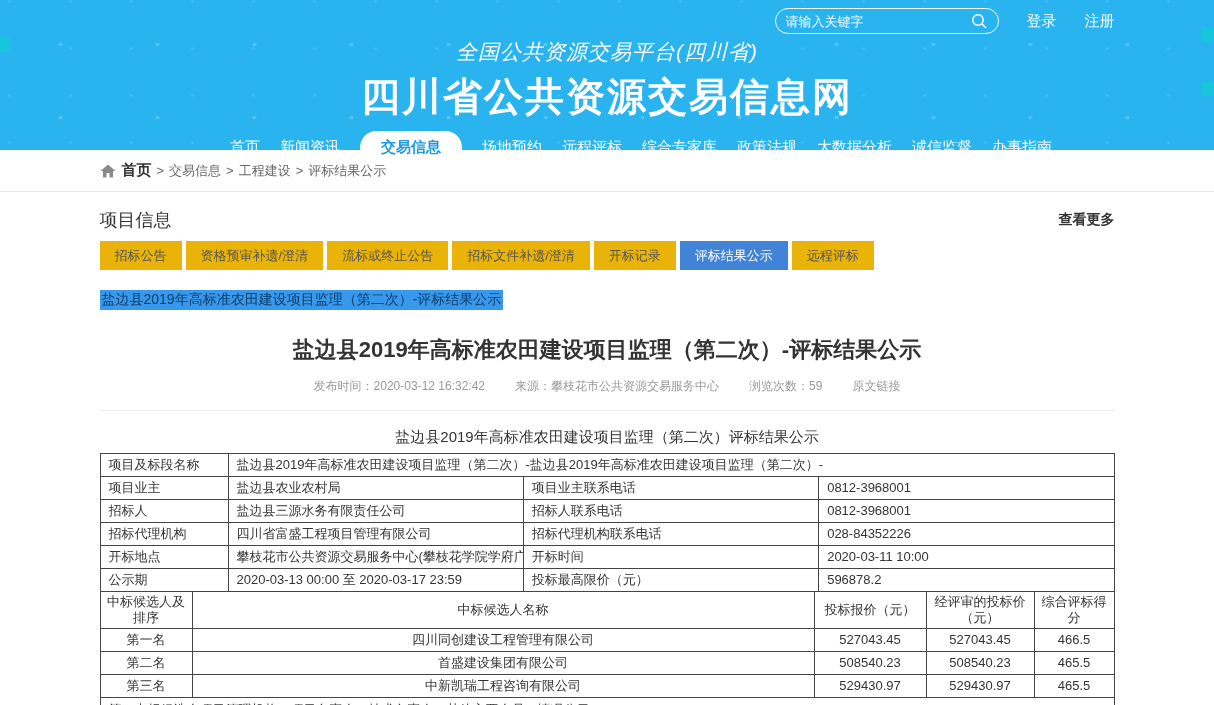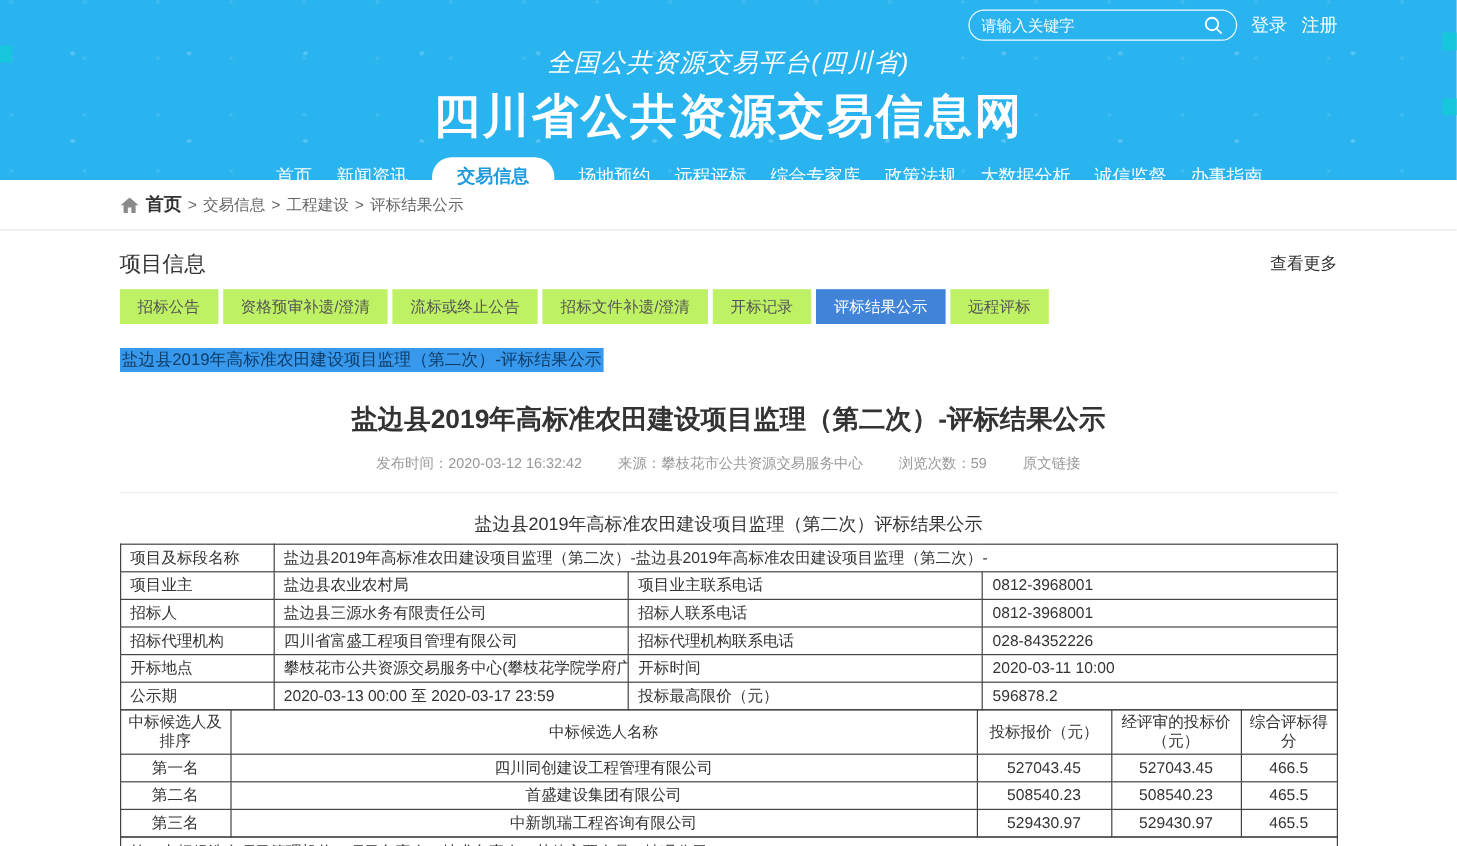--- a/index.html
+++ b/index.html
@@ -12,21 +12,21 @@
       radial-gradient(rgba(255,255,255,0.22) 1.5px, transparent 2.5px),
       radial-gradient(rgba(255,255,255,0.12) 1px, transparent 2px);
     background-size: 97px 73px, 61px 47px;
     background-position: 12px 8px, 40px 25px; }
   .decor { position:absolute; background:#16c6da; }
   .d1 { left:0; top:38px; width:10px; height:14px; }
   .d2 { right:0; top:27px; width:12px; height:15px; }
   .d3 { right:0; top:82px; width:12px; height:14px; }
   .header-inner { width:1015px; margin:0 auto; position:relative; }
   .top-row { display:flex; justify-content:flex-end; align-items:center;
-    padding-top:8px; gap:12px; height:34px; }
+    padding-top:8px; gap:28px; height:34px; }
   .search-box { display:flex; align-items:center; width:224px; height:26px;
     border:1px solid rgba(255,255,255,0.95); border-radius:14px; padding:0 10px; }
   .search-box input { flex:1; background:transparent; border:0; outline:0;
     color:#fff; font-size:13px; }
   .search-box input::placeholder { color:#fff; opacity:.95; }
   .auth-link { color:#fff; font-size:15px; text-decoration:none; cursor:pointer; }
   .titles { text-align:center; color:#fff; margin-top:4px; }
   .platform-title { font-size:21px; letter-spacing:1px;font-style:italic; }
   .site-title { font-size:39px; font-weight:bold; margin-top:4px; letter-spacing:2px;font-family:Liberation Mono, monospace; }
   .nav { display:flex; justify-content:space-between; align-items:center;
@@ -42,24 +42,24 @@
   .crumb-home-icon { margin-right:6px; display:flex; }
   .crumb-home { font-size:15px; font-weight:bold; color:#333; cursor:pointer; }
   .crumb-sep { margin:0 5px; color:#666; }
   .crumb { color:#666; cursor:pointer; }
 
   
   .content { width:1015px; margin:0 auto; }
   .section-head { display:flex; justify-content:space-between; align-items:center;
     margin-top:16px;gap:32px; }
   .section-title { font-size:18px; color:#333; font-weight:normal; }
-  .more-link { font-size:14px; color:#333; cursor:pointer; }
+  .more-link { font-size:14px; color:#333; cursor:pointer;font-weight:bold; }
 
   .tabs { display:flex; gap:4px; margin-top:9px; }
-  .tab { background:#bef264; color:#555; font-size:13px; padding:0 15px;
+  .tab { background:#eab308; color:#555; font-size:13px; padding:0 15px;
     line-height:29px; height:29px; cursor:pointer; white-space:nowrap; }
   .tab.active { background:#4183d7; color:#fff; }
 
   .selected-link { display:inline-block; margin-top:20px; background:#3898ec;
     color:#0d3d68; font-size:14px; padding:1px 2px; cursor:pointer; }
 
   .article-title { font-size:22px; font-weight:bold; color:#333;
     text-align:center; margin-top:25px; }
   .article-meta { display:flex; justify-content:center; gap:30px; margin-top:13px;
     font-size:12px; color:#999; }

